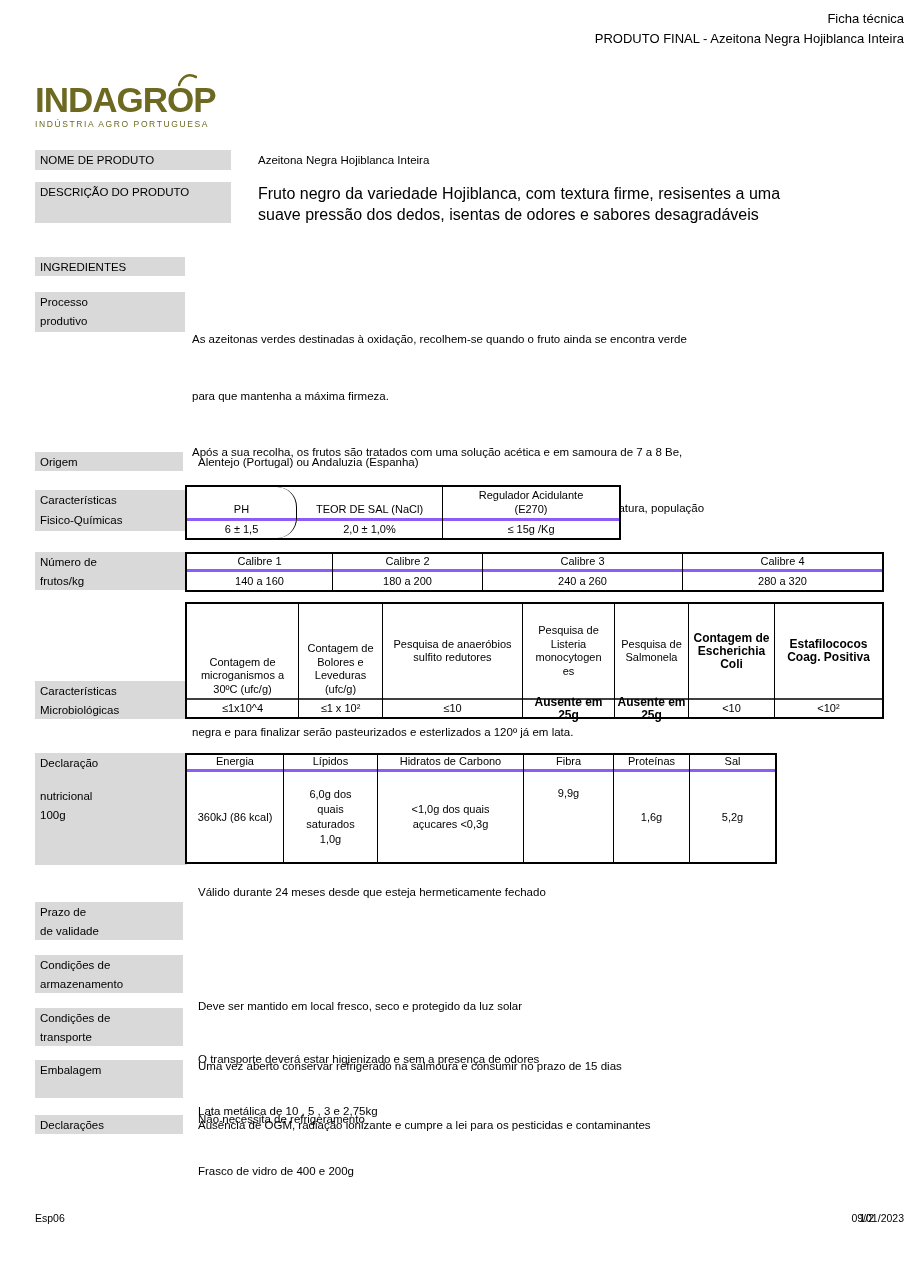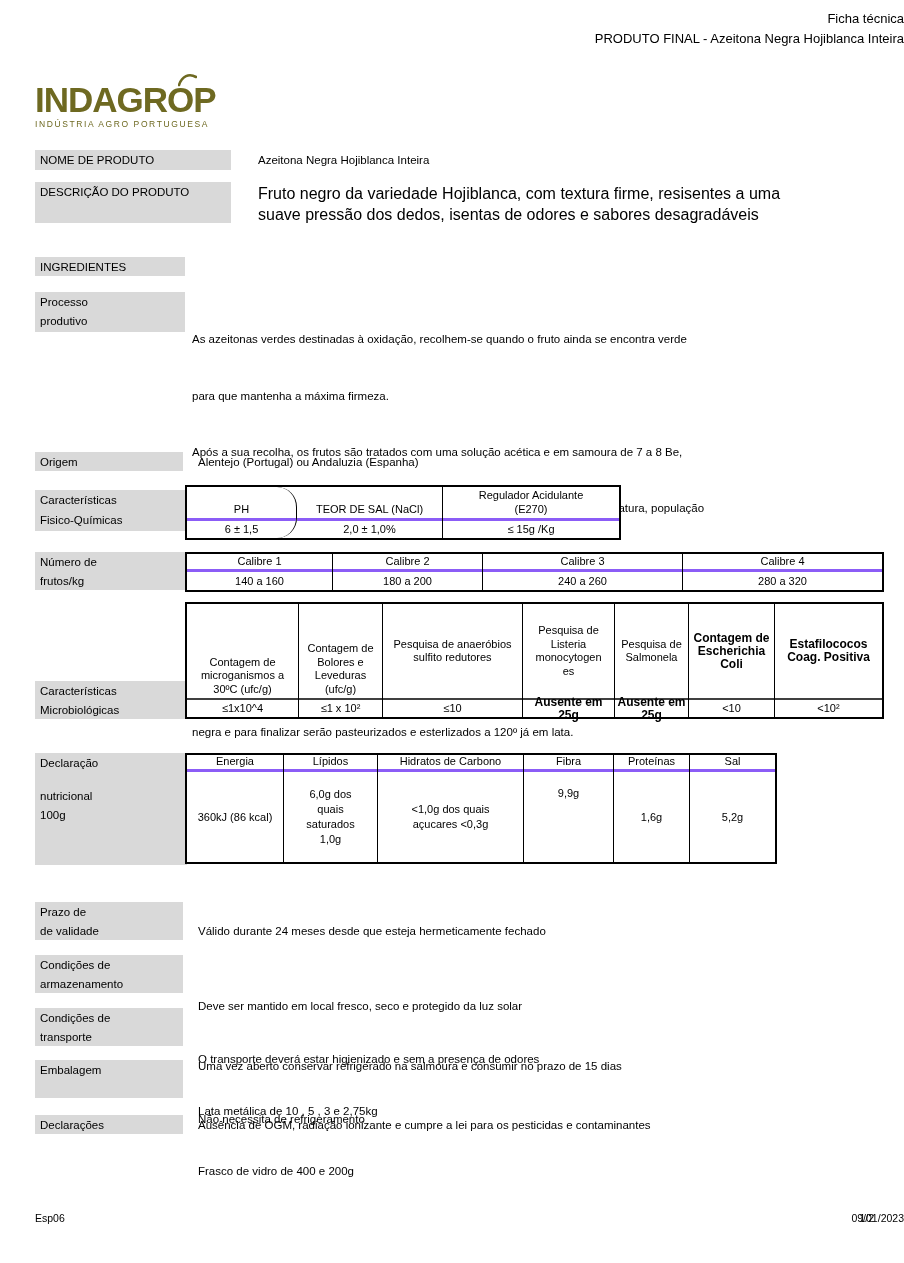--- a/index.html
+++ b/index.html
@@ -205,21 +205,21 @@
     <div class="col" style="width:85px;">
       <div class="th">Sal</div>
       <div class="td">5,2g</div>
     </div>
   </div>
 
   <div class="abs lbl" style="left:35px;top:902px;width:148px;height:38px;line-height:18.5px;">
     <div>Prazo de</div>
     <div>de validade</div>
   </div>
-  <div class="abs content" style="left:198px;top:922px;">Válido durante 24 meses desde que esteja hermeticamente fechado</div>
+  <div class="abs content" style="left:198px;top:883px;">Válido durante 24 meses desde que esteja hermeticamente fechado</div>
 
   <div class="abs lbl" style="left:35px;top:955px;width:148px;height:38px;line-height:18.5px;">
     <div>Condições de</div>
     <div>armazenamento</div>
   </div>
   <div class="abs content" style="left:198px;top:956px;line-height:20px;">
     <div>Deve ser mantido em local fresco, seco e protegido da luz solar</div>
     <div>Uma vez aberto conservar refrigerado na salmoura e consumir no prazo de 15 dias</div>
   </div>
 

